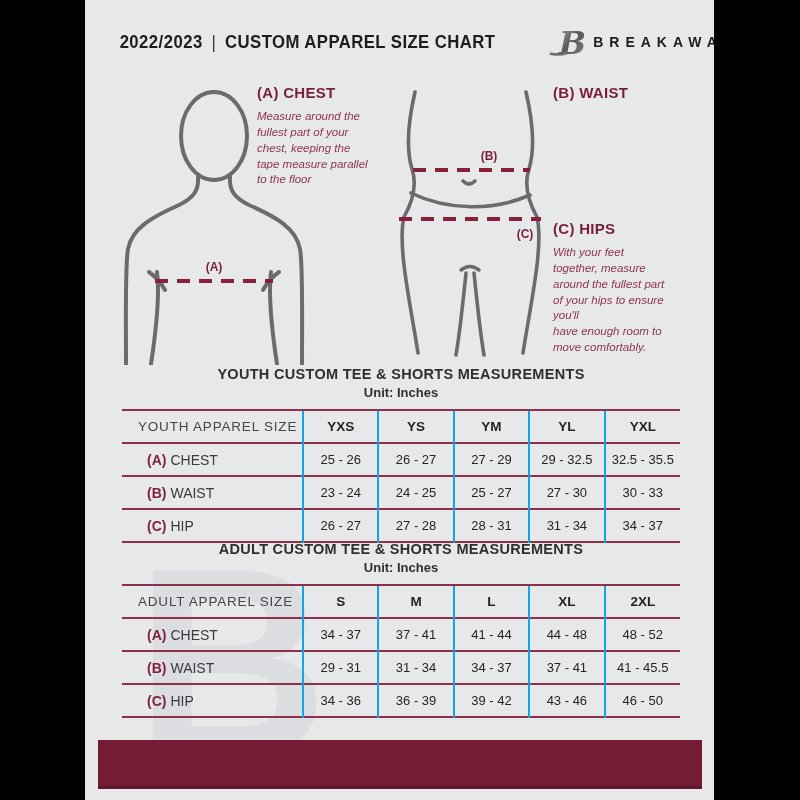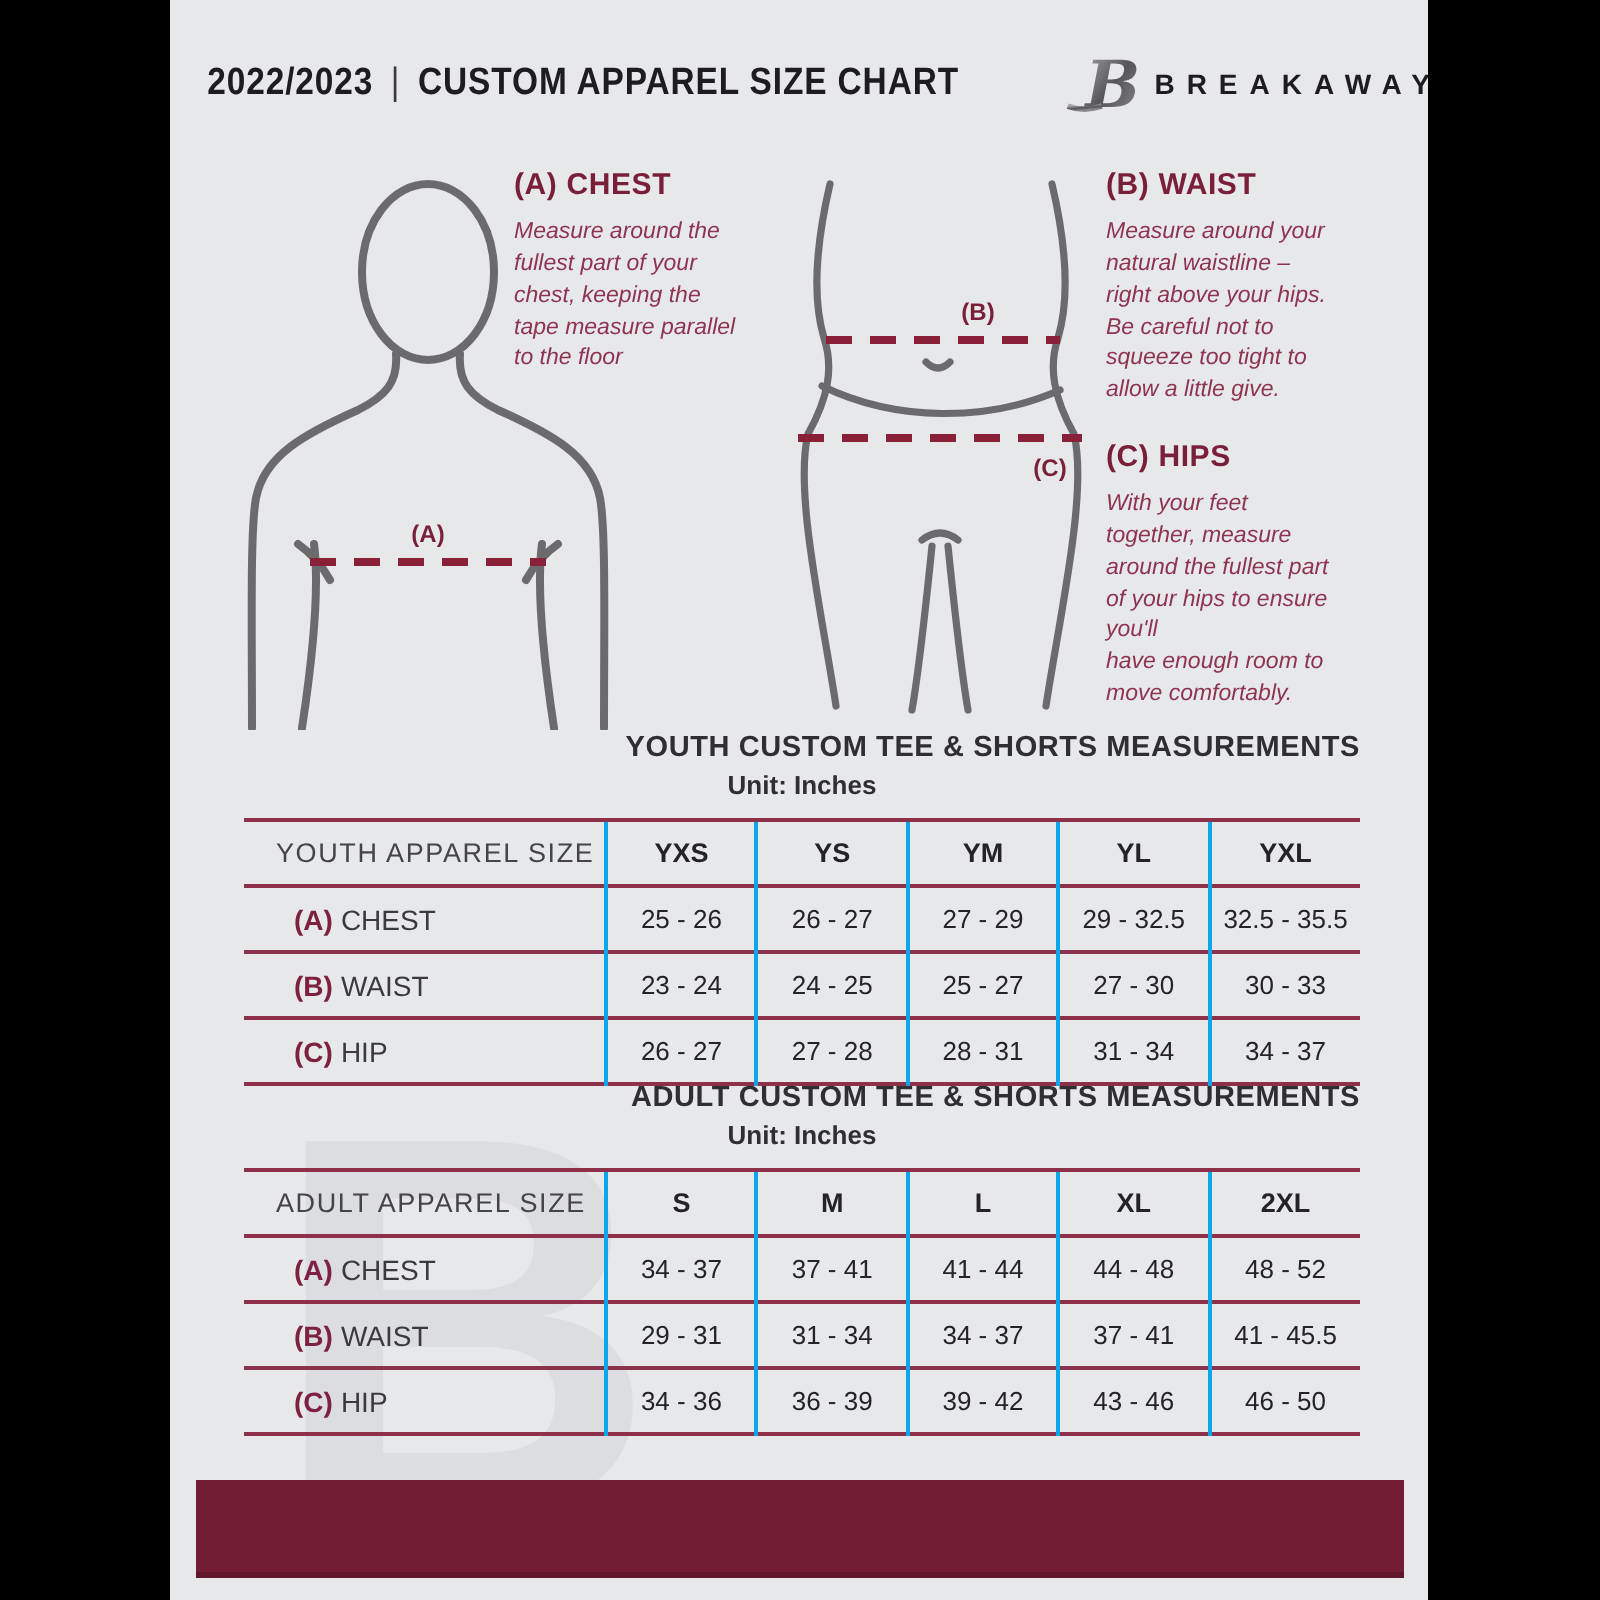--- a/index.html
+++ b/index.html
@@ -5,42 +5,42 @@
   html,body{margin:0;padding:0;background:#000;}
   .canvas{position:relative;width:800px;height:800px;background:#000;overflow:hidden;
           font-family:"Liberation Sans",sans-serif;}
   .page{position:absolute;left:85px;top:0;width:629px;height:800px;background:#e7e8ea;overflow:hidden;}
 
   
   .watermark{position:absolute;left:50px;top:528px;font-size:268px;font-weight:bold;
              color:#dcdde1;z-index:0;line-height:1;letter-spacing:-8px;user-select:none;}
 
   
-  .header{position:absolute;top:24px;left:0;width:100%;display:flex;justify-content:center;
+  .header{position:absolute;top:24px;left:16px;width:100%;display:flex;justify-content:center;
           align-items:center;gap:26px;z-index:1;}
   .header-title{display:inline-block;font-weight:bold;font-size:19px;color:#1d1d1f;
                 letter-spacing:.5px;transform:scaleX(.88);transform-origin:center;white-space:nowrap;}
   .header-title .divider{margin:0 10px;font-weight:normal;color:#3a3a3c;}
   .brand{display:flex;align-items:center;gap:8px;}
   .brand-name{font-weight:bold;font-size:14px;letter-spacing:6px;color:#1d1d1f;}
 
   
   .instr{position:absolute;z-index:1;}
   .instr h3{margin:0 0 8px 0;font-size:15px;font-weight:bold;color:#7a1f38;letter-spacing:.3px;}
   .instr p{margin:0;font-style:italic;font-size:11.5px;line-height:1.38;color:#8e3352;white-space:pre-line;}
   .instr-chest{left:172px;top:84px;width:160px;}
   .instr-waist{left:468px;top:84px;width:160px;}
   .instr-hips{left:468px;top:220px;width:162px;}
 
   .fig{position:absolute;z-index:1;}
   .fig-upper{left:33px;top:78px;}
   .fig-lower{left:301px;top:86px;}
 
   
-  .sec-title{position:absolute;left:37px;width:558px;text-align:right;font-size:14.5px;
+  .sec-title{position:absolute;left:37px;width:558px;text-align:center;font-size:14.5px;
              font-weight:600;color:#2f2f31;letter-spacing:.3px;z-index:1;}
   .sec-unit{position:absolute;left:37px;width:558px;text-align:center;font-size:13px;
             font-weight:600;color:#2f2f31;z-index:1;}
   .t-youth-title{top:366px;} .t-youth-unit{top:385px;}
   .t-adult-title{top:541px;} .t-adult-unit{top:560px;}
 
   
   .size-table{position:absolute;left:37px;width:558px;border-collapse:collapse;table-layout:fixed;
               z-index:1;border-bottom:2px solid #8c3149;}
   .size-table.youth{top:409px;} .size-table.adult{top:584px;}
@@ -120,26 +120,20 @@
     <div class="instr instr-chest">
       <h3>(A) CHEST</h3>
       <p>Measure around the
 fullest part of your
 chest, keeping the
 tape measure parallel
 to the floor</p>
     </div>
     <div class="instr instr-waist">
       <h3>(B) WAIST</h3>
-      <p>Measure around your
-natural waistline –
-right above your hips.
-Be careful not to
-squeeze too tight to
-allow a little give.</p>
     </div>
     <div class="instr instr-hips">
       <h3>(C) HIPS</h3>
       <p>With your feet
 together, measure
 around the fullest part
 of your hips to ensure
 you'll
 have enough room to
 move comfortably.</p>

